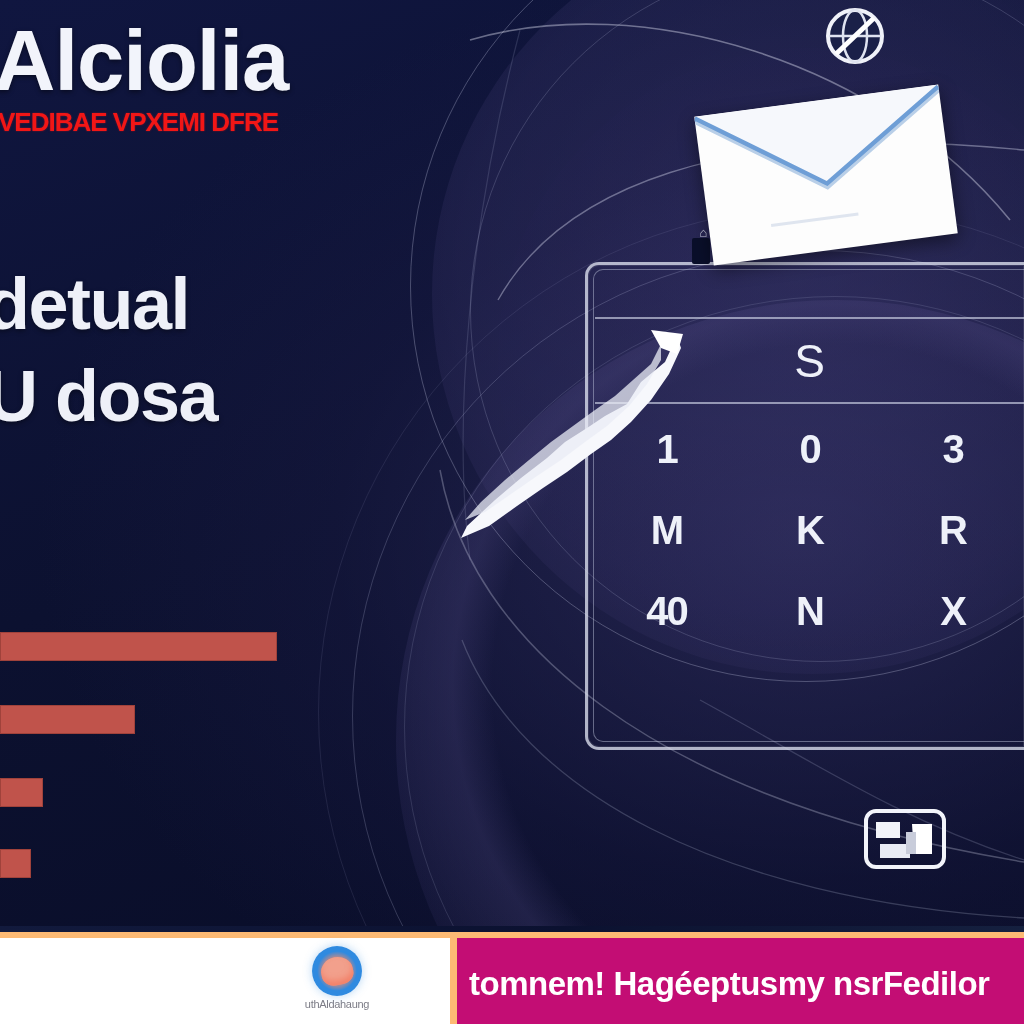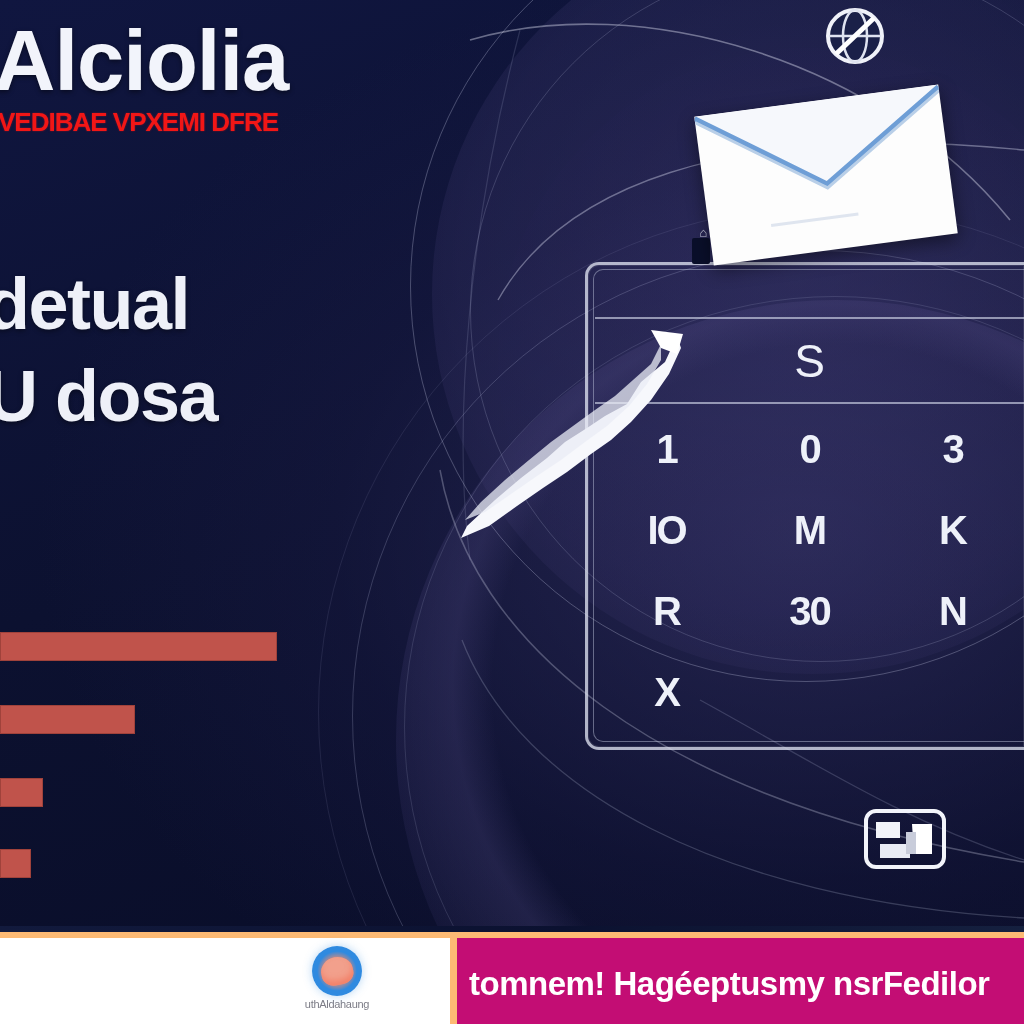--- a/index.html
+++ b/index.html
@@ -184,25 +184,24 @@
     <div class="notch-glyph">⌂</div>
 
     <div class="cal-head">
       <div class="dow">S</div>
     </div>
 
     <div class="cal-grid">
       <div class="cal-cell">1</div>
       <div class="cal-cell">0</div>
       <div class="cal-cell">3</div>
-      <div class="cal-cell">IO</div>
       <div class="cal-cell">M</div>
       <div class="cal-cell">K</div>
       <div class="cal-cell">R</div>
-      <div class="cal-cell">30</div>
+      <div class="cal-cell">40</div>
       <div class="cal-cell">N</div>
       <div class="cal-cell">X</div>
     </div>
   </div>
 
   <svg class="ribbon" viewBox="0 0 230 215">
     <path d="M222,6 L210,32 L186,52 L172,74 L150,86 L132,98 L110,112 L92,128 L66,148 L40,170 L12,196
              L6,208 L34,196 L62,176 L88,158 L112,142 L136,124 L156,110 L176,92 L196,70 L214,44 L226,18 Z" fill="#f7f8fc"></path>
     <path d="M206,14 L196,34 L178,50 L160,66 L140,80 L118,96 L96,112 L74,130 L50,150 L26,172 L10,190
              L30,182 L56,164 L82,146 L106,130 L130,112 L152,96 L174,76 L192,54 L206,30 Z" fill="#e9ecf6" opacity=".75"></path>

